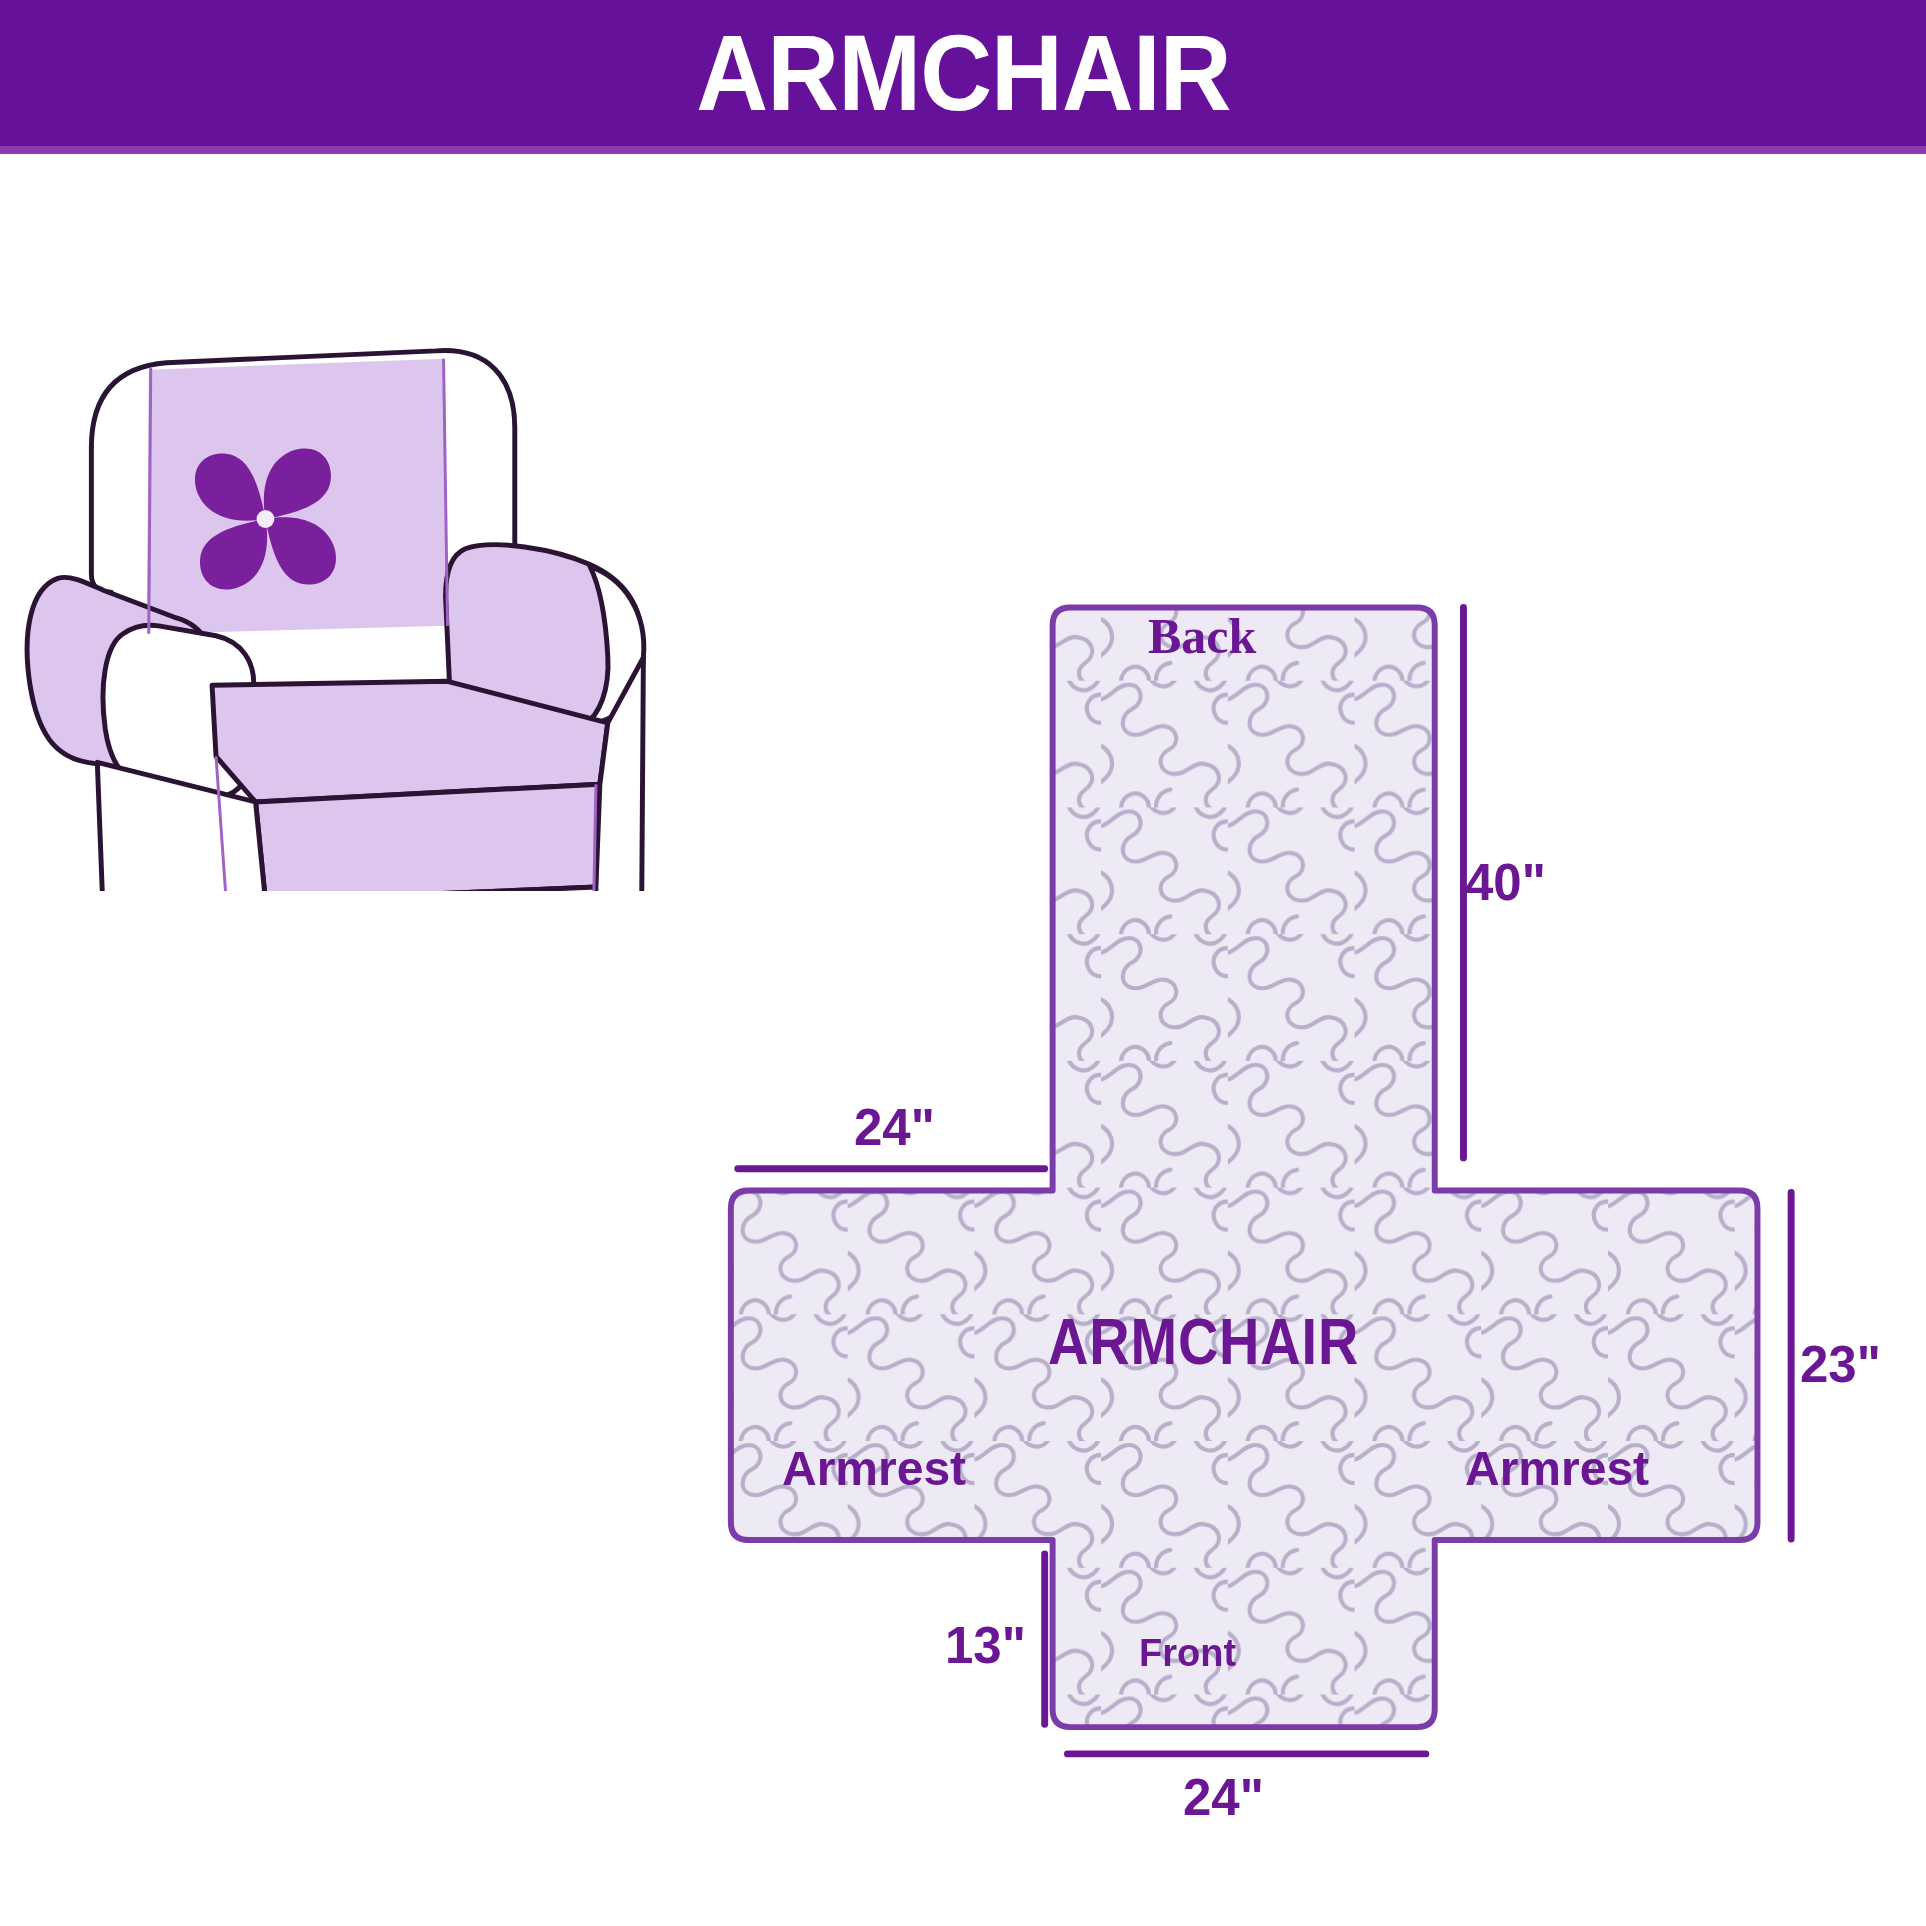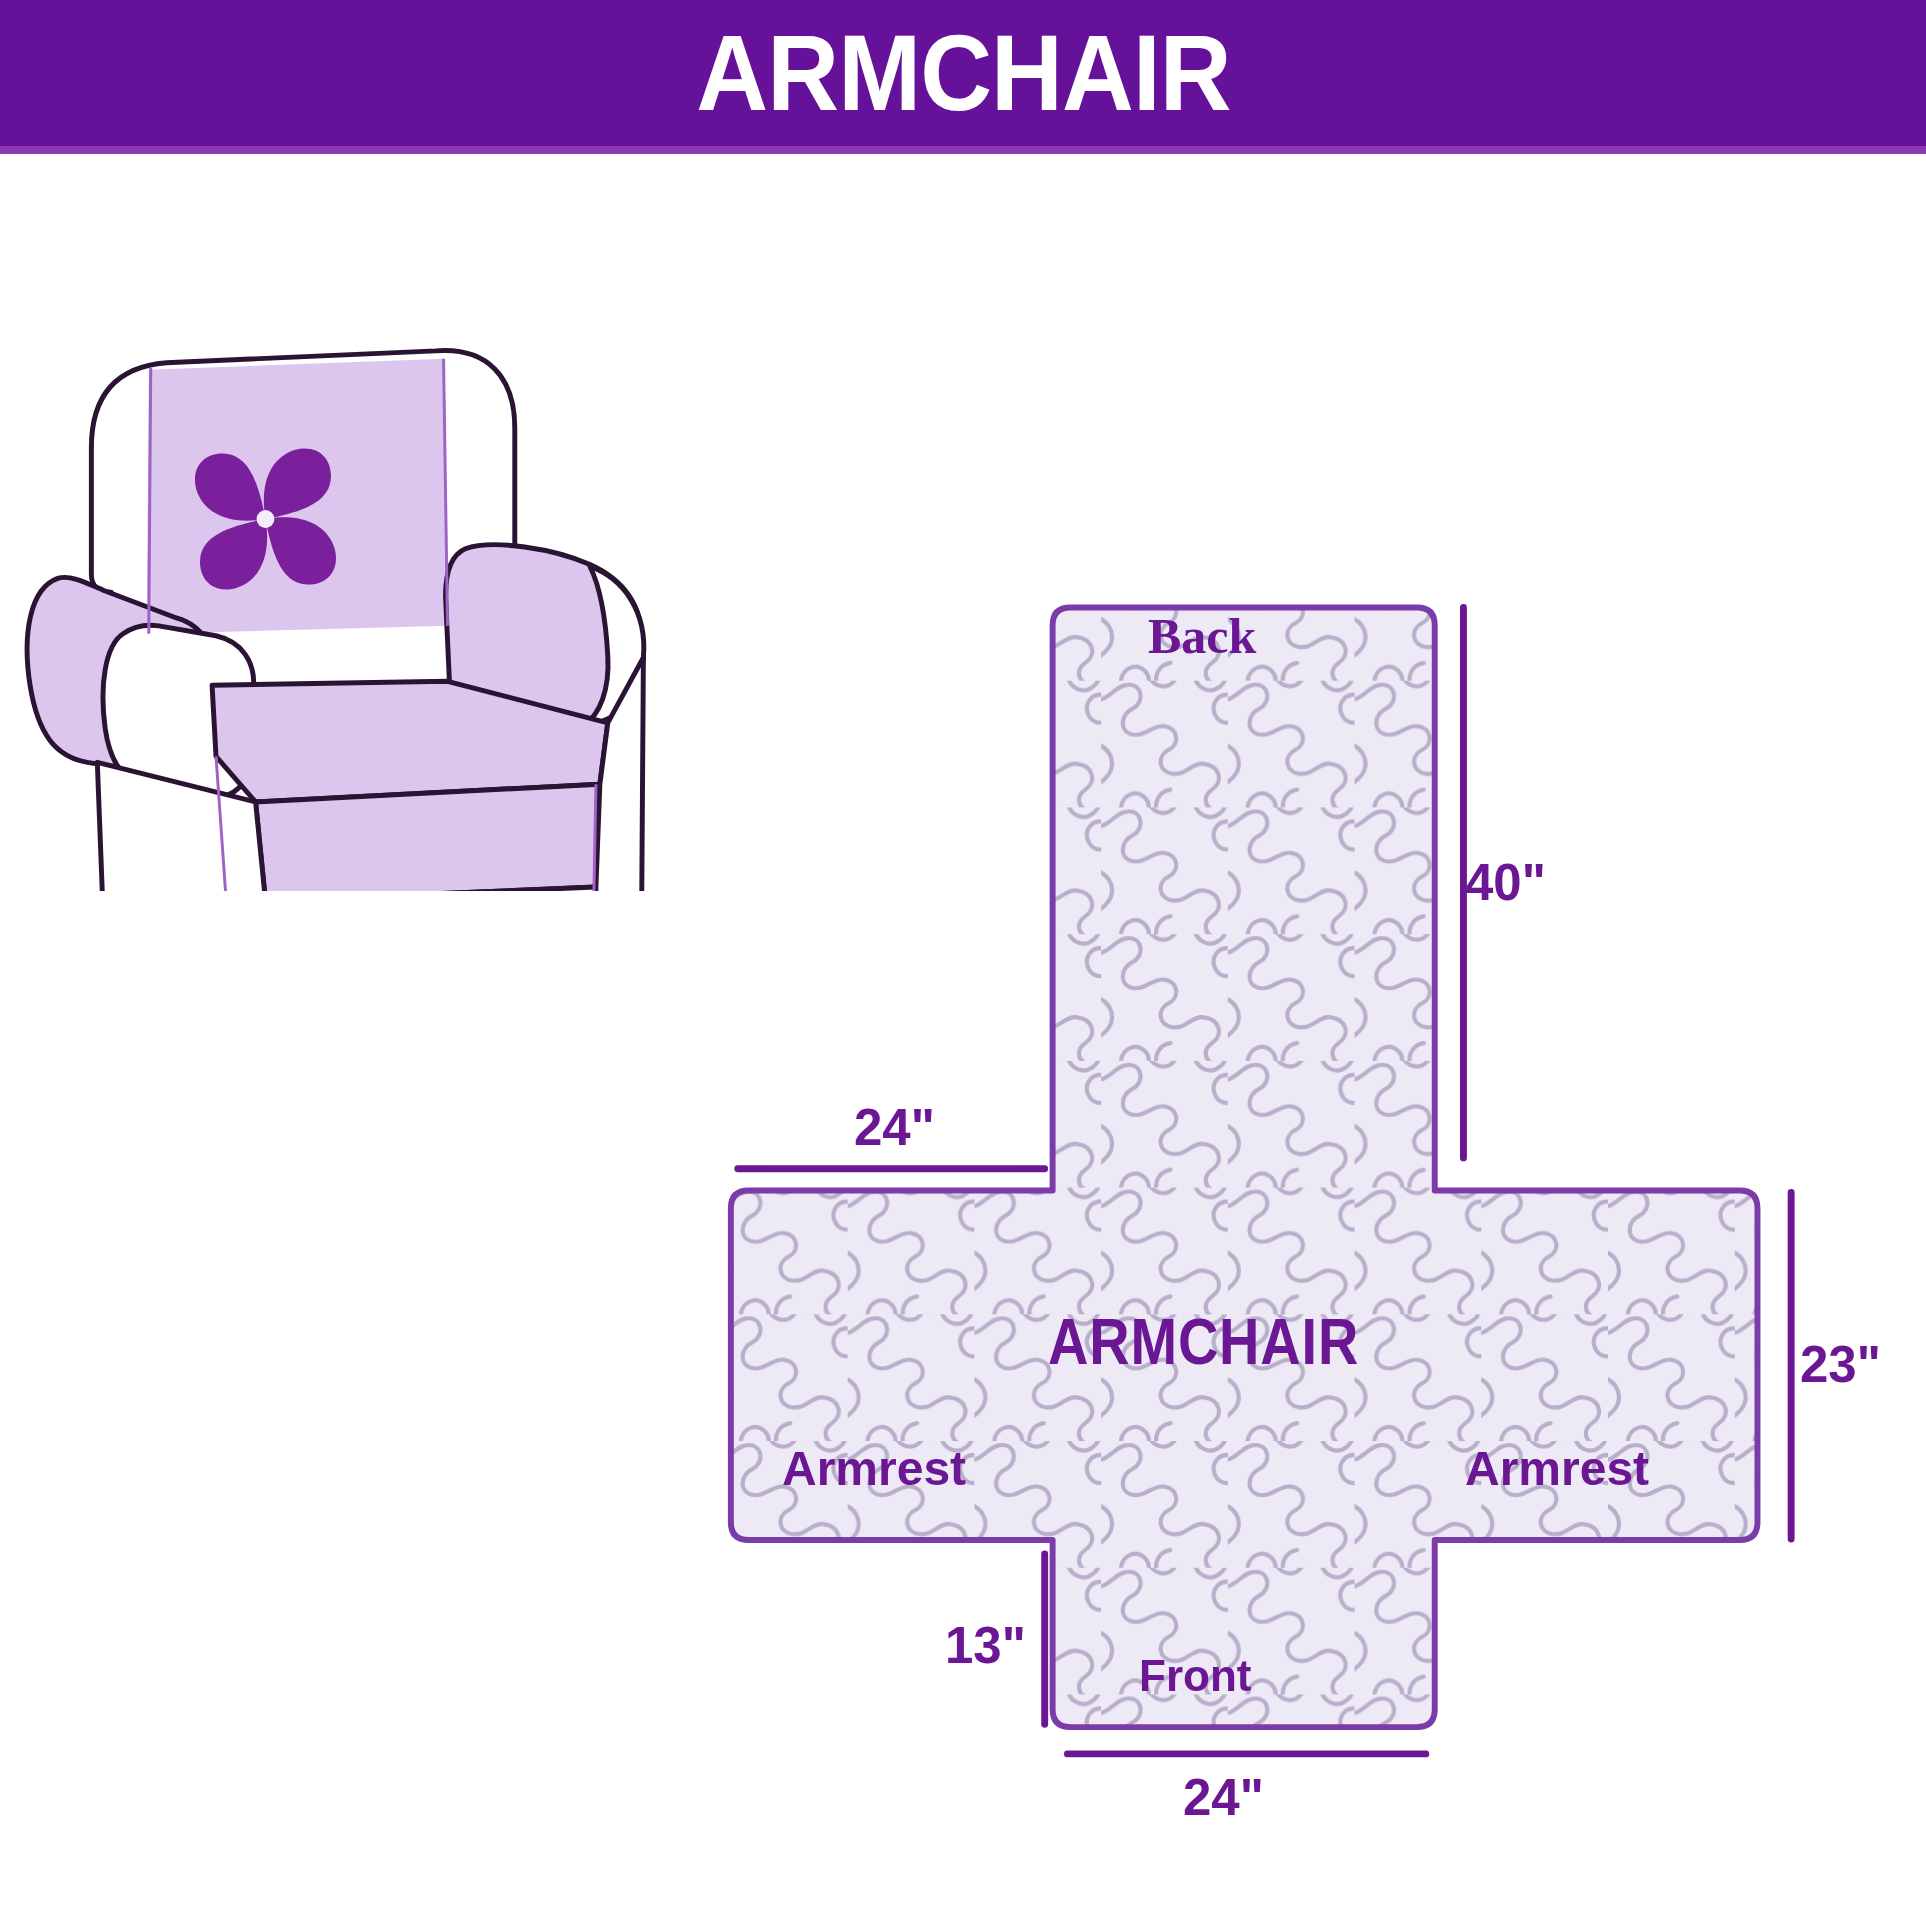--- a/index.html
+++ b/index.html
@@ -35,21 +35,21 @@
   
   .cover{position:absolute;left:594px;top:554px;}
   .cover-svg{display:block;}
 
   
   .lbl{
     position:absolute;color:#6B1794;font-weight:700;
     white-space:nowrap;line-height:1;
   }
   .lbl-back{left:1148px;top:611px;font-size:50px;font-family:Liberation Serif, serif;}
-  .lbl-front{left:1139px;top:1634px;font-size:44px;margin-top:20px;}
+  .lbl-front{left:1139px;top:1634px;font-size:38px;}
   .lbl-armrest-l{left:782px;top:1445px;font-size:48px;}
   .lbl-armrest-r{left:1465px;top:1445px;font-size:48px;}
   .lbl-center{
     left:1048px;top:1309px;font-size:65px;letter-spacing:1px;
     transform:scaleX(0.86);transform-origin:left center;
   }
 
   
   .dim{
     position:absolute;color:#6B1794;font-weight:700;

